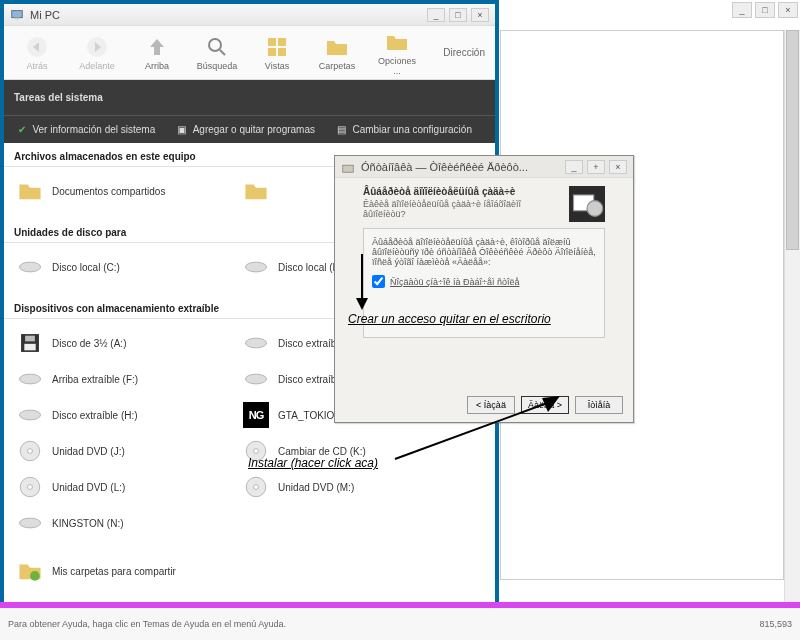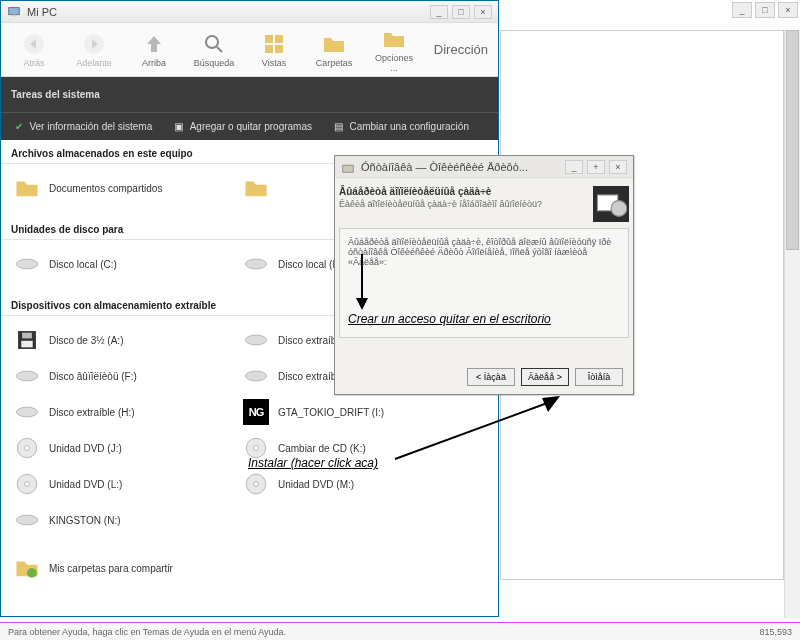--- a/index.html
+++ b/index.html
@@ -1,52 +1,52 @@
 <!DOCTYPE html>
 <html><head>
 <meta charset="utf-8">
 <style>
 * { box-sizing: border-box; margin: 0; padding: 0; }
 body { font-family: Tahoma, Arial, sans-serif; font-size: 11px; background: #fff; width: 800px; height: 640px; position: relative; overflow: hidden; }
-.main-window { width: 499px; height: 617px; border: 1px solid #0369a1; background: #fff; position: relative; }
+.main-window { width: 499px; height: 617px; border: 4px solid #0369a1; background: #fff; position: relative; }
 .titlebar { height: 22px; background: linear-gradient(#f8f8f8,#e8e8e8); display: flex; align-items: center; padding: 0 6px; border-bottom: 1px solid #ddd; }
 .titlebar .icon-sm { width: 14px; height: 14px; margin-right: 6px; display: inline-flex; align-items: center; justify-content: center; }
 .titlebar .title { font-size: 11px; color: #444; }
 .titlebar .winbtns { margin-left: auto; display: flex; gap: 4px; }
 .winbtn { width: 18px; height: 14px; background: #eee; border: 1px solid #ccc; font-size: 9px; display: flex; align-items: center; justify-content: center; cursor: pointer; color: #555; }
 .menubar { height: 18px; display: flex; align-items: center; padding: 0 6px; gap: 10px; font-size: 10px; color: #888; border-bottom: 1px solid #eee; }
 .toolbar { height: 54px; display: flex; align-items: center; padding: 4px 10px; gap: 14px; border-bottom: 1px solid #ddd; background: #fafafa; }
 .tool { display: flex; flex-direction: column; align-items: center; gap: 2px; width: 46px; cursor: pointer; }
 .tool .ticon { width: 24px; height: 24px; display: flex; align-items: center; justify-content: center; }
 .tool .tlabel { font-size: 9px; color: #666; text-align: center; }
 .tool.dim { opacity: .5; }
-.dirlabel { margin-left: auto; font-size: 13px; color: #666; }
+.dirlabel { margin-left: auto; font-size: 10px; color: #666; }
 .sysbar { background: #3a3a3a; color: #ddd; padding: 0; }
 .sysbar .hdr { padding: 12px 10px; font-size: 10px; font-weight: bold; border-bottom: 1px solid #555; }
 .sysbar .links { display: flex; gap: 22px; padding: 8px 14px; }
 .sysbar .link { display: flex; align-items: center; gap: 6px; font-size: 10px; cursor: pointer; }
 .content { padding: 0; height: 470px; overflow: hidden; }
 .section-hdr { font-weight: bold; font-size: 10px; padding: 8px 10px 4px; color: #222; border-bottom: 1px solid #e3e3e3; margin-bottom: 4px; }
 .itemrow { display: flex; flex-wrap: wrap; padding: 2px 10px 10px; }
 .item { width: 48%; display: flex; align-items: center; gap: 8px; padding: 4px 2px; cursor: pointer; }
 .item .iicon { width: 28px; height: 28px; display: flex; align-items: center; justify-content: center; }
 .item .ilabel { font-size: 10px; color: #333; }
 .folder-icon svg, .drive-icon svg, .cd-icon svg, .floppy-icon svg { width: 26px; height: 26px; }
 .ng-icon { width: 26px; height: 26px; background: #000; color: #fff; font-size: 11px; font-weight: bold; display: flex; align-items: center; justify-content: center; letter-spacing: -1px; }
-.statusbar { position: absolute; bottom: 0; left: 0; right: 0; height: 18px; border-top: 1px solid #d946ef; display: flex; align-items: center; padding: 8px 8px; font-size: 9px; color: #666; background: #f7f7f7; }
+.statusbar { position: absolute; bottom: 0; left: 0; right: 0; height: 18px; border-top: 6px solid #d946ef; display: flex; align-items: center; padding: 16px 8px; font-size: 9px; color: #666; background: #f7f7f7; }
 .statusbar .right { margin-left: auto; }
 .outer-tb { position: absolute; top: 2px; right: 2px; display: flex; gap: 3px; }
 .outer-tb .winbtn { width: 20px; height: 16px; }
 .outer-scroll { position: absolute; right: 0; top: 30px; bottom: 22px; width: 16px; background: #f1f1f1; border-left: 1px solid #ddd; }
 .outer-scroll .thumb { position: absolute; top: 0; left: 1px; right: 1px; height: 220px; background: #d2d2d2; border: 1px solid #bbb; }
 .bwin { position: absolute; display: flex; align-items: center; justify-content: center; border: 1px solid #ccc; font-size: 9px; color: #888; }
 
-.dialog { position: absolute; left: 334px; top: 155px; width: 300px; height: 240px; background: #f2f1ed; border: 1px solid #888; box-shadow: 1px 1px 1px rgba(0,0,0,.15); }
+.dialog { position: absolute; left: 334px; top: 155px; width: 300px; height: 268px; background: #f2f1ed; border: 1px solid #888; box-shadow: 1px 1px 1px rgba(0,0,0,.15); }
 .dialog .titlebar { background: #e9e8e4; }
-.dialog .dlgbody { padding: 8px 4px; font-size: 10px; color: #333; }
+.dialog .dlgbody { padding: 8px 28px; font-size: 10px; color: #333; }
 .dialog .hrow { display: flex; gap: 10px; margin-bottom: 6px; }
 .dialog .hrow .htxt { flex: 1; }
 .dialog .hrow .hico { width: 36px; height: 36px; background: #2b2b2b; display: flex; align-items: center; justify-content: center; }
 .dialog .frame { border: 1px solid #ccc; height: 110px; padding: 8px; font-size: 9px; color: #555; background: #f6f6f4; position: relative; }
 .dialog .chk { display: flex; gap: 5px; margin-top: 8px; align-items: center; }
 .dialog .btnrow { position: absolute; right: 10px; bottom: 8px; display: flex; gap: 6px; }
 .dbtn { width: 48px; height: 18px; background: #efefef; border: 1px solid #999; font-size: 9px; display: flex; align-items: center; justify-content: center; cursor: pointer; }
 
 .anno { position: absolute; font-family: Arial; font-size: 12px; font-style: italic; pointer-events: none; }
 svg.arrow { position: absolute; pointer-events: none; }
@@ -226,21 +226,21 @@
             </svg>
           </span>
           <span class="ilabel">Disco extraíble (E:)</span>
         </div>
       <div class="item">
           <span class="iicon drive-icon">
             <svg viewBox="0 0 32 32">
               <ellipse cx="16" cy="16" rx="13" ry="6" fill="#ddd" stroke="#aaa"></ellipse>
             </svg>
           </span>
-          <span class="ilabel">Disco âûïîëíèòü (F:)</span>
+          <span class="ilabel">Arriba extraíble (F:)</span>
         </div>
       <div class="item">
           <span class="iicon drive-icon">
             <svg viewBox="0 0 32 32">
               <ellipse cx="16" cy="16" rx="13" ry="6" fill="#ddd" stroke="#aaa"></ellipse>
             </svg>
           </span>
           <span class="ilabel">Disco extraíble (G:)</span>
         </div>
       <div class="item">
@@ -344,20 +344,24 @@
       </div>
       <div class="hico">
           <svg viewBox="0 0 32 32">
             <rect x="4" y="8" width="18" height="14" fill="#fff" stroke="#999"></rect>
             <circle cx="23" cy="20" r="7" fill="#ccc" stroke="#888"></circle>
           </svg>
         </div>
     </div>
     <div class="frame">
       <div>Âûáåðèòå äîïîëíèòåëüíûå çàäà÷è, êîòîðûå äîëæíû âûïîëíèòüñÿ ïðè óñòàíîâêå Òîêèéñêèé Äðèôò Äîïîëíåíèå, ïîñëå ýòîãî íàæìèòå «Äàëåå»:</div>
+      <div class="chk">
+        <input type="checkbox" checked="" style="">
+        <span style="text-decoration:underline">Ñîçäàòü çíà÷îê íà Ðàáî÷åì ñòîëå</span>
+      </div>
     </div>
   </div>
   <div class="btnrow">
     <div class="dbtn">&lt; Íàçàä</div>
     <div class="dbtn" style="border:1px solid #333">Äàëåå &gt;</div>
     <div class="dbtn">Îòìåíà</div>
   </div>
 </div>
 
 <svg class="arrow" style="left:352px;top:252px;width:20px;height:60px">

